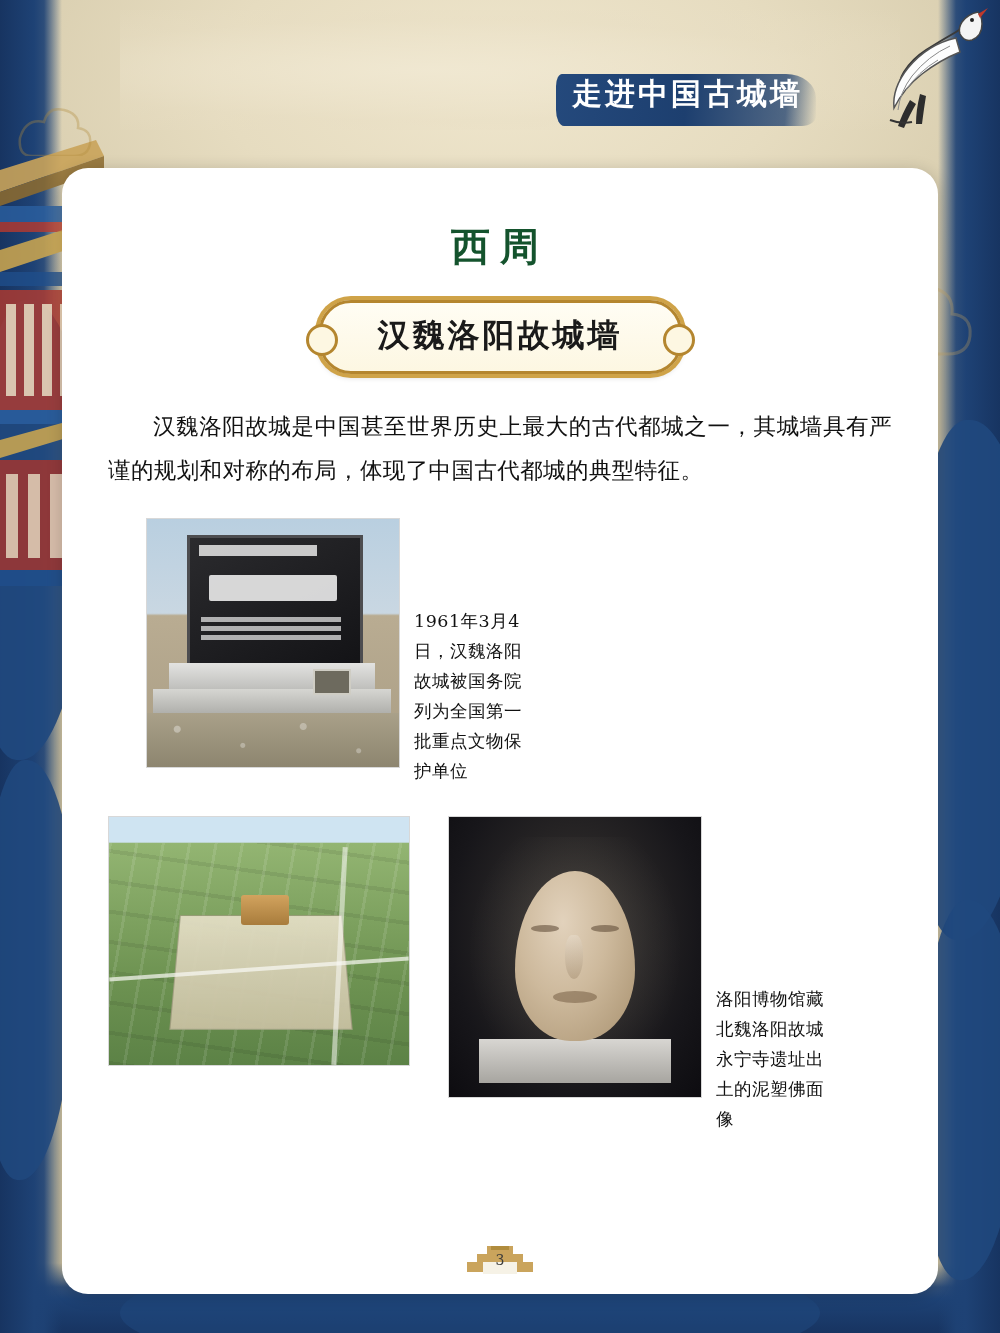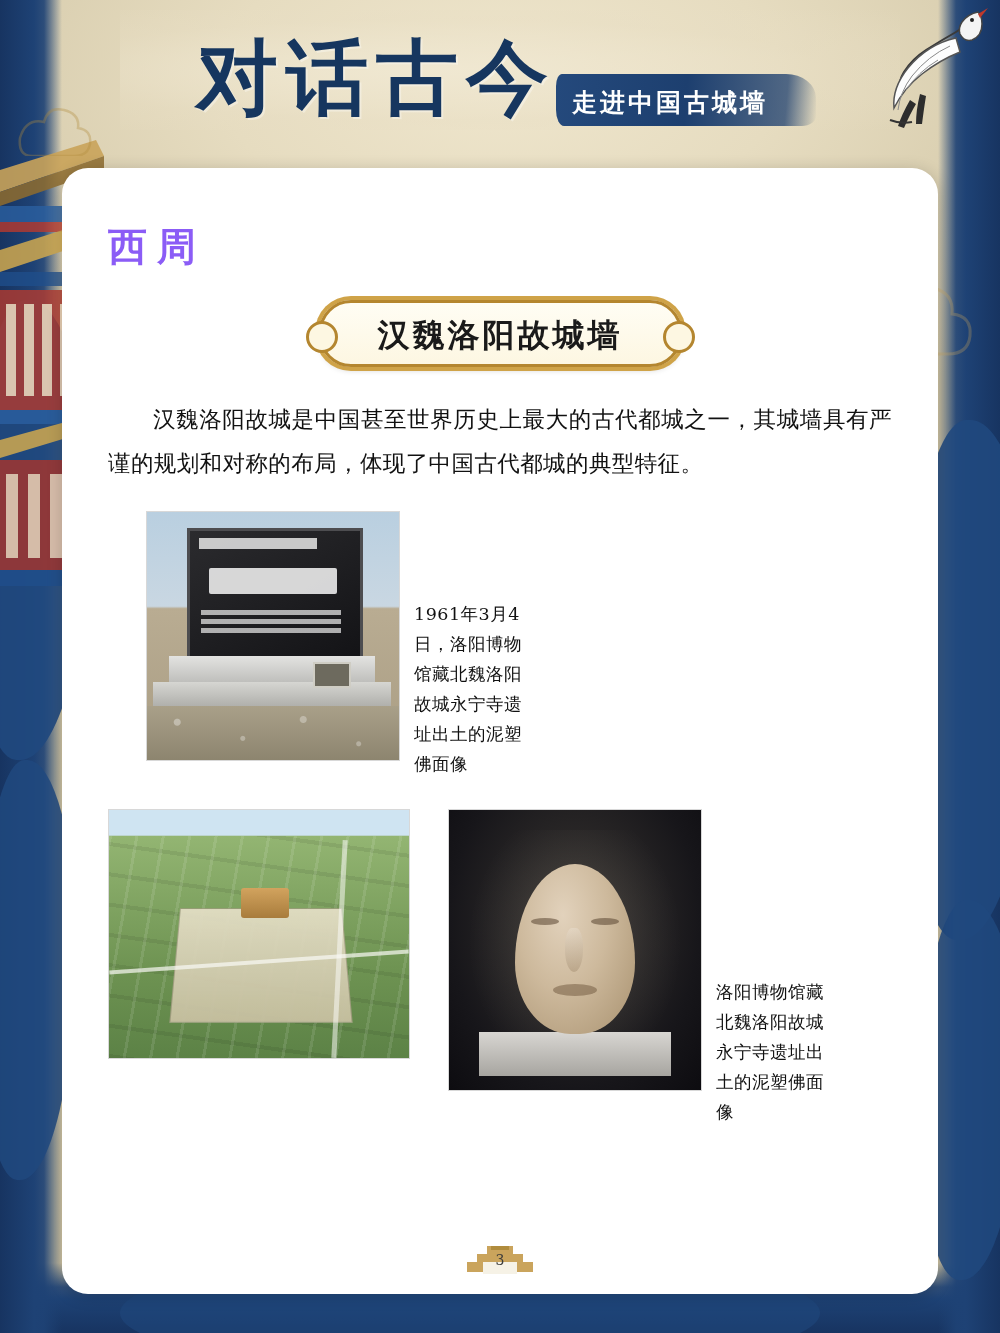--- a/index.html
+++ b/index.html
@@ -77,23 +77,23 @@
     width: 260px; height: 52px;
   }
   .title-sub-brush {
     position: absolute;
     inset: 0;
     background: linear-gradient(95deg, #24497c 0%, #1d3f6f 50%, rgba(29,63,111,0.75) 88%, rgba(29,63,111,0) 100%);
     border-radius: 6px 30px 14px 8px / 12px 24px 10px 16px;
   }
   .title-sub {
     position: absolute;
-    left: 16px; top: 12px;
-    font-family: "DejaVu Serif", "Liberation Serif", serif;
-    font-size: 25px;
+    left: 16px; top: 0;
+    font-family: "DejaVu Serif", "Liberation Serif", serif;
+    font-size: 30px;
     font-weight: 700;
     color: #ffffff;
     letter-spacing: 3px;
     white-space: nowrap;
   }
   .crane {
     position: absolute;
     right: 10px; top: 2px;
     width: 130px; height: 128px;
   }
@@ -126,36 +126,36 @@
     height: 1126px;
     background: #ffffff;
     border-radius: 26px;
     box-shadow: 0 2px 16px rgba(0,0,0,0.18);
     overflow: hidden;
   }
   .card-inner {
     padding: 38px 46px 0 46px;
   }
   .era-title {
-    text-align: left;
+    text-align: center;
     font-family: "DejaVu Serif", "Liberation Serif", serif;
     font-size: 39px;
     font-weight: 700;
-    color: #8b5cf6;
+    color: #14532d;
     letter-spacing: 10px;
     margin-top: 14px;
   }
   .name-plate-wrap {
     display: flex;
     justify-content: center;
     margin-top: 26px;
   }
   .name-plate {
     position: relative;
-    padding: 11px 56px 6px 56px;
+    padding: 11px 56px 13px 56px;
     border-radius: 32px;
     background: linear-gradient(180deg, #fffdf4 0%, #fdf7e2 100%);
     border: 3px solid #b4862f;
     box-shadow: 0 0 0 4px #cfa348, 0 3px 6px rgba(0,0,0,0.18);
   }
   .name-plate::before,
   .name-plate::after {
     content: "";
     position: absolute;
     top: 50%;
@@ -437,21 +437,20 @@
 
   <svg class="deco-cloud" viewBox="0 0 120 120">
     <path d="M10 80 q10-28 34-24 q4-22 26-18 q22 4 20 26 q20 2 18 22 q-2 18-22 18 l-58 0 q-20 0-18-24z" fill="none" stroke="#c9a35a" stroke-width="3" opacity="0.85"></path>
   </svg>
   <svg class="deco-cloud2" viewBox="0 0 92 70">
     <path d="M6 52 q6-20 24-16 q4-16 20-12 q16 4 14 18 q14 2 12 16 q-2 12-16 12 l-42 0 q-14 0-12-18z" fill="none" stroke="#b08c3d" stroke-width="2.5" opacity="0.7"></path>
   </svg>
 
   <div class="header">
     <div class="header-wash"></div>
-    <div class="title-main">对话古今</div>
     <div class="title-sub-wrap">
       <div class="title-sub-brush"></div>
       <div class="title-sub">走进中国古城墙</div>
     </div>
     <svg class="crane" viewBox="0 0 130 128">
       <path d="M112 14 q-6 10-16 16 q-14 8-30 18 q-14 9-22 22 q-5 8-4 16" stroke="#3a3a3a" stroke-width="2" fill="none"></path>
       <path d="M118 10 q-10 2-16 10 q-4 6-2 12 q4 8 12 6 q10-4 10-16 q0-8-4-12z" fill="#f4f4f4" stroke="#444" stroke-width="1.5"></path>
       <circle cx="112" cy="18" r="2" fill="#222"></circle>
       <path d="M118 12 l10-6 l-8 10z" fill="#c0392b"></path>
       <path d="M96 36 q-28 6-48 30 q-16 20-14 40 q10-20 28-34 q18-14 38-22z" fill="#fdfdfd" stroke="#555" stroke-width="1.5"></path>
@@ -488,21 +487,21 @@
               <div class="s-line1"></div>
               <div class="s-title"></div>
               <div class="s-small"></div>
               <div class="base1"></div>
               <div class="base2"></div>
               <div class="gravel"></div>
               <div class="plaque"></div>
             </div>
           </div>
 
-          <div class="side-caption">1961年3月4日，洛阳博物馆藏北魏洛阳故城永宁寺遗址出土的泥塑佛面像</div>
+          <div class="side-caption">1961年3月4日，汉魏洛阳故城被国务院列为全国第一批重点文物保护单位</div>
         </div>
 
         <div class="row row2">
           <div class="photo-box">
             <div class="photo-frame ph3">
               <div class="fields"></div>
               <div class="park"></div>
               <div class="museum"></div>
               <div class="road"></div>
               <div class="road2"></div>

